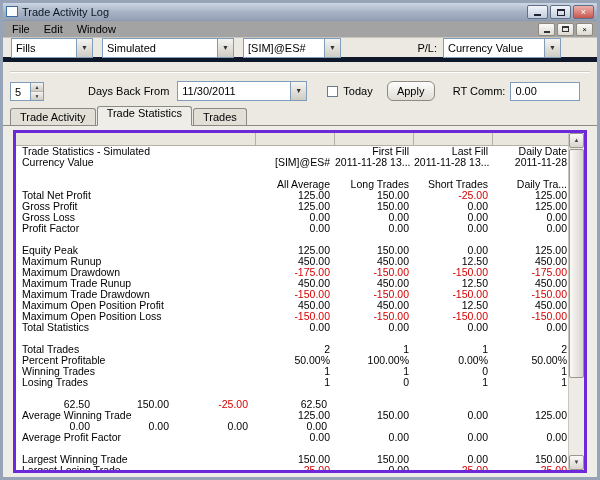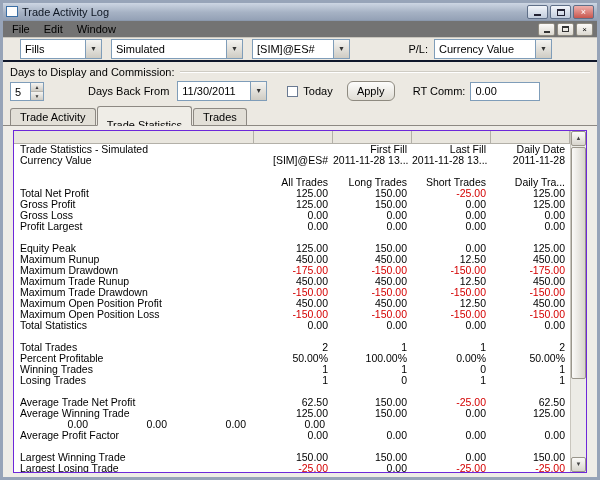--- a/index.html
+++ b/index.html
@@ -14,31 +14,31 @@
   .app-icon { width:12px; height:11px; margin-right:4px; background:#fdfdfd; border:1px solid #3a6ea5; display:inline-block; }
   .title-text { flex:1; font-size:11px; color:#0d1522; white-space:nowrap; overflow:hidden; }
   .tb-btns { display:flex; gap:2px; }
   .tb-btn { width:21px; height:14px; border:1px solid #5f6f88; border-radius:2px; text-align:center;
     background:linear-gradient(#f2f5fa,#c2cddd); font-size:9px; line-height:12px; color:#223; cursor:default; }
   .tb-btn.close { background:linear-gradient(#efb0ac,#c8564e); color:#fff; }
   .glyph-min { display:inline-block; width:7px; height:2px; background:#223; margin-top:8px; }
   .glyph-max { display:inline-block; width:8px; height:7px; border:1px solid #223; border-top-width:2px; margin-top:3px; }
 
   
-  .menubar { height:17px; flex:0 0 17px; display:flex; align-items:center; background:#737373;
+  .menubar { height:17px; flex:0 0 17px; display:flex; align-items:center; background:#a3a3a3;
     border-bottom:1px solid #c9c6be; padding:0 2px; }
   .menu-item { padding:1px 7px; cursor:default; }
   .mdi-btns { margin-left:auto; display:flex; gap:2px; padding-right:2px; }
   .mdi-btn { width:17px; height:13px; border:1px solid #8e8a80; border-radius:2px; text-align:center;
     background:linear-gradient(#fbfaf8,#dcd9d1); font-size:8px; line-height:11px; }
   .glyph-min-s { display:inline-block; width:6px; height:2px; background:#333; margin-top:7px; }
   .glyph-max-s { display:inline-block; width:7px; height:6px; border:1px solid #333; border-top-width:2px; margin-top:2px; }
 
   
-  .toolbar { height:24px; flex:0 0 24px; display:flex; align-items:center; padding:0 17px; border-bottom:2px solid #0f172a; }
+  .toolbar { height:24px; flex:0 0 24px; display:flex; align-items:center; padding:0 8px; border-bottom:5px solid #0f172a; }
   .combo { display:flex; height:20px; border:1px solid #7f9db9; background:#fff; align-items:stretch; }
   .combo .val { flex:1; padding:3px 4px 0 4px; white-space:nowrap; overflow:hidden; }
   .combo .arrow { width:16px; border-left:1px solid #7f9db9; background:linear-gradient(#f5f4f1,#cfccc4);
     text-align:center; font-size:7px; line-height:18px; color:#333; }
   .combo.w1 { width:82px; margin-right:9px; }
   .combo.w2 { width:132px; margin-right:9px; }
   .combo.w3 { width:98px; }
   .pl-group { margin-left:auto; display:flex; align-items:center; margin-right:28px; }
   .pl-group .lbl { margin-right:6px; }
   .combo.w4 { width:118px; }
@@ -48,37 +48,37 @@
   .group-label-row { display:flex; align-items:center; height:15px; }
   .group-label-row .gl { margin-right:6px; white-space:nowrap; }
   .group-line { flex:1; height:0; border-top:1px solid #cfccc4; box-shadow:0 1px 0 #fff; }
   .controls-row { display:flex; align-items:center; height:24px; }
   .spinner { display:flex; height:19px; border:1px solid #7f9db9; background:#fff; width:34px; }
   .spinner .sval { flex:1; padding:3px 0 0 4px; }
   .spin-btns { width:13px; display:flex; flex-direction:column; border-left:1px solid #7f9db9; }
   .spin-btns div { flex:1; background:linear-gradient(#f5f4f1,#cfccc4); font-size:5px; line-height:8px; text-align:center; color:#333; border-bottom:1px solid #b8b5ad; }
   .spin-btns div:last-child { border-bottom:none; }
   .lbl-daysback { margin:0 8px 0 12px;padding-left:32px; }
-  .combo.wdate { width:90px; }
+  .combo.wdate { width:130px; }
   .chk-group { display:flex; align-items:center; margin-left:20px; }
   .checkbox { width:11px; height:11px; border:1px solid #6a7a92; background:#fff; margin-right:5px; }
   .btn { margin-left:14px; width:48px; height:20px; border:1px solid #8e8a80; border-radius:6px;
     background:linear-gradient(#fdfdfc,#e0ddd5); text-align:center; line-height:18px; cursor:default; }
   .lbl-rtcomm { margin-left:18px; margin-right:5px; }
   .field { height:19px; width:70px; border:1px solid #7f9db9; background:#fff; font-family:"Liberation Sans",sans-serif; font-size:11px; padding:0 4px; }
 
   
   .tabstrip { height:20px; flex:0 0 20px; display:flex; align-items:flex-end; padding-left:7px; border-bottom:1px solid #8d8983; }
   .tab { height:17px; padding:2px 9px 0 9px; border:1px solid #8d8983; border-bottom:none;
     border-radius:3px 3px 0 0; background:#e2dfd7; margin-right:1px; white-space:nowrap; cursor:default; }
-  .tab.active { height:20px; background:#efede7; margin-bottom:-1px; padding-top:12px; border-bottom:1px solid #efede7;text-decoration:underline; }
+  .tab.active { height:20px; background:#efede7; margin-bottom:-1px; padding-top:0; border-bottom:1px solid #efede7; }
 
   
   .content { flex:1; background:#efede7; padding:4px 10px 4px 10px; overflow:hidden; }
-  .grid { position:relative; width:100%; height:100%; border:1px solid #6d28d9; background:#fff; overflow:hidden; }
+  .grid { position:relative; width:100%; height:100%; border:3px solid #6d28d9; background:#fff; overflow:hidden; }
   .grid-inner { position:absolute; left:0; top:0; right:16px; bottom:0; overflow:hidden; }
   .grid-header { display:flex; height:13px; background:#e9e6de; border-bottom:1px solid #b3b0a8; }
   .hcell { border-right:1px solid #b3b0a8; height:100%; }
   .c0 { width:240px; flex:0 0 240px; text-align:left; padding-left:6px; }
   .c1,.c2,.c3,.c4 { width:79px; flex:0 0 79px; text-align:right; padding-right:5px; }
   .trow { display:flex; height:11px; }
   .cell { font-size:10.5px; line-height:11px; white-space:nowrap; overflow:hidden; }
   .cell.neg { color:#d40000; }
 
   
@@ -135,21 +135,20 @@
       <span class="lbl">P/L:</span>
       <div class="combo w4">
         <div class="val">Currency Value</div>
         <div class="arrow">▼</div>
       </div>
     </div>
   </div>
 
   <div class="settings">
     <div class="group-label-row">
-      <span class="gl">Days to Display and Commission:</span>
       <span class="group-line"></span>
     </div>
     <div class="controls-row">
       <div class="spinner">
         <div class="sval">5</div>
         <div class="spin-btns">
           <div>▲</div>
           <div>▼</div>
         </div>
       </div>
@@ -201,21 +200,21 @@
             </div>
             <div class="trow">
               <div class="cell c0"></div>
               <div class="cell c1"></div>
               <div class="cell c2"></div>
               <div class="cell c3"></div>
               <div class="cell c4"></div>
             </div>
             <div class="trow">
               <div class="cell c0"></div>
-              <div class="cell c1">All Trades</div>
+              <div class="cell c1">All Average</div>
               <div class="cell c2">Long Trades</div>
               <div class="cell c3">Short Trades</div>
               <div class="cell c4">Daily Tra...</div>
             </div>
             <div class="trow">
               <div class="cell c0">Total Net Profit</div>
               <div class="cell c1">125.00</div>
               <div class="cell c2">150.00</div>
               <div class="cell c3 neg">-25.00</div>
               <div class="cell c4">125.00</div>
@@ -228,21 +227,21 @@
               <div class="cell c4">125.00</div>
             </div>
             <div class="trow">
               <div class="cell c0">Gross Loss</div>
               <div class="cell c1">0.00</div>
               <div class="cell c2">0.00</div>
               <div class="cell c3">0.00</div>
               <div class="cell c4">0.00</div>
             </div>
             <div class="trow">
-              <div class="cell c0">Profit Largest</div>
+              <div class="cell c0">Profit Factor</div>
               <div class="cell c1">0.00</div>
               <div class="cell c2">0.00</div>
               <div class="cell c3">0.00</div>
               <div class="cell c4">0.00</div>
             </div>
             <div class="trow">
               <div class="cell c0"></div>
               <div class="cell c1"></div>
               <div class="cell c2"></div>
               <div class="cell c3"></div>
@@ -340,21 +339,20 @@
               <div class="cell c4">1</div>
             </div>
             <div class="trow">
               <div class="cell c0"></div>
               <div class="cell c1"></div>
               <div class="cell c2"></div>
               <div class="cell c3"></div>
               <div class="cell c4"></div>
             </div>
             <div class="trow">
-              <div class="cell c0">Average Trade Net Profit</div>
               <div class="cell c1">62.50</div>
               <div class="cell c2">150.00</div>
               <div class="cell c3 neg">-25.00</div>
               <div class="cell c4">62.50</div>
             </div>
             <div class="trow">
               <div class="cell c0">Average Winning Trade</div>
               <div class="cell c1">125.00</div>
               <div class="cell c2">150.00</div>
               <div class="cell c3">0.00</div>

